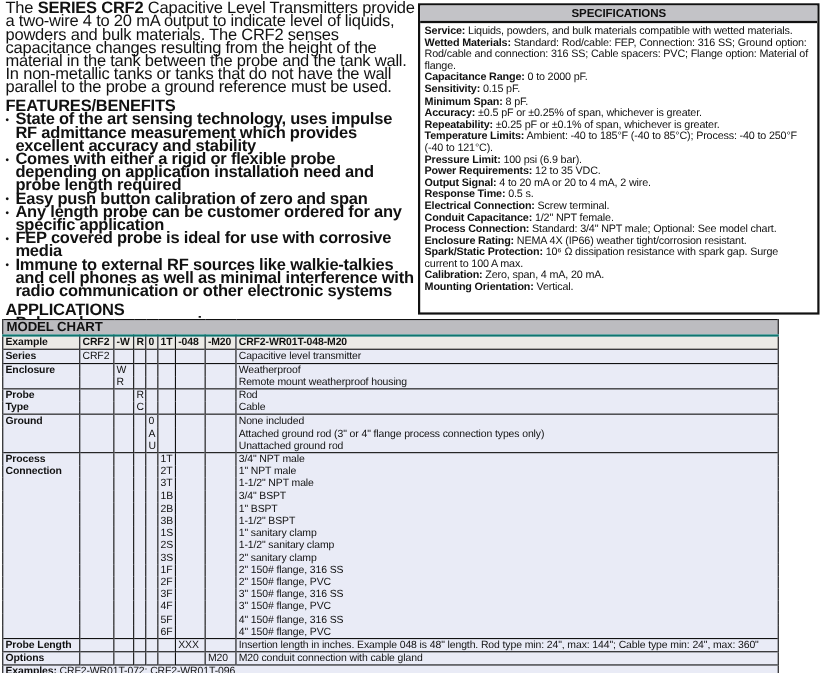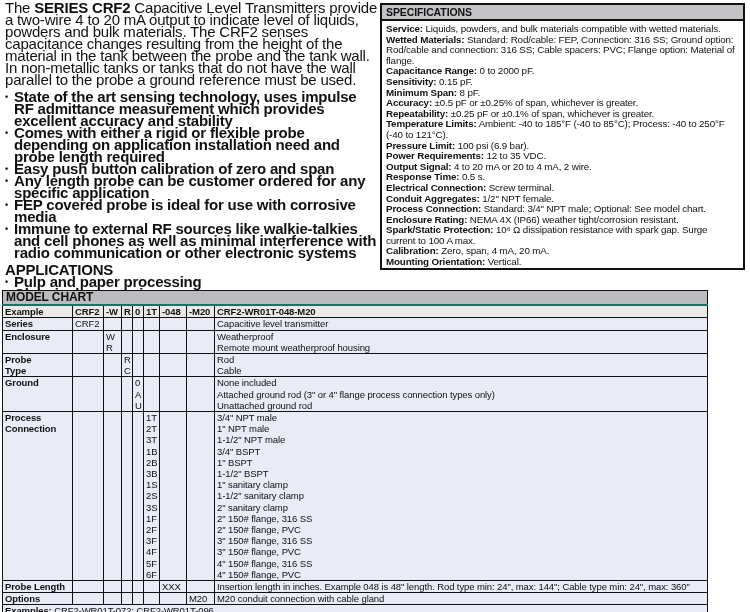--- a/index.html
+++ b/index.html
@@ -27,24 +27,24 @@
 
   
   .spec-panel {
     position: absolute; left: 380px; top: 3px; width: 365px;
     border: 2px solid #111; background: #fff;
   }
   .spec-header {
     background: var(--spec_header_bg, #c3c3c7);
     border-bottom: 2px solid #111;
     font-weight: bold; font-size: 10.5px; line-height: 12px;
-    padding: 1px 4px; letter-spacing: -0.1px;
+    padding: 1px 4px; letter-spacing: -0.1px; text-align: center;
   }
   .spec-body {
-    padding: 3px 4px 0 4px;
+    padding: 3px 4px 16px 4px;
     font-size: 9.8px; line-height: 10.6px; letter-spacing: -0.15px;
   }
 
   
   .model-chart {
     position: absolute; left: 2px; top: 290px;
   }
   table.mc {
     border-collapse: collapse; table-layout: fixed; width: 706px;
     border: 1.5px solid #111;
@@ -74,20 +74,21 @@
   table.mc tr.row-example td { font-weight: bold; background: var(--example_row_bg, #eceae6); }
   table.mc tr.row-example th { background: var(--example_row_bg, #eceae6); }
 </style>
 </head>
 <body>
 
 <div class="left-col">
   <p><span>The </span><b>SERIES CRF2</b><span> Capacitive Level Transmitters provide a two-wire 4 to 20 mA output to indicate level of liquids, powders and bulk materials. The CRF2 senses capacitance changes resulting from the height of the material in the tank between the probe and the tank wall. In non-metallic tanks or tanks that do not have the wall parallel to the probe a ground reference must be used.</span></p>
 
   <div class="section">
+    <div class="sec-heading">FEATURES/BENEFITS</div>
     <ul class="plain-list">
         <li>State of the art sensing technology, uses impulse RF admittance measurement which provides excellent accuracy and stability</li>
         <li>Comes with either a rigid or flexible probe depending on application installation need and probe length required</li>
         <li>Easy push button calibration of zero and span</li>
         <li>Any length probe can be customer ordered for any specific application</li>
         <li>FEP covered probe is ideal for use with corrosive media</li>
         <li>Immune to external RF sources like walkie-talkies and cell phones as well as minimal interference with radio communication or other electronic systems</li>
       </ul>
   </div>
 
@@ -113,21 +114,21 @@
       <div><b>Sensitivity:</b> 0.15 pF.</div>
       <div><b>Minimum Span:</b> 8 pF.</div>
       <div><b>Accuracy:</b> ±0.5 pF or ±0.25% of span, whichever is greater.</div>
       <div><b>Repeatability:</b> ±0.25 pF or ±0.1% of span, whichever is greater.</div>
       <div><b>Temperature Limits:</b> Ambient: -40 to 185°F (-40 to 85°C); Process: -40 to 250°F (-40 to 121°C).</div>
       <div><b>Pressure Limit:</b> 100 psi (6.9 bar).</div>
       <div><b>Power Requirements:</b> 12 to 35 VDC.</div>
       <div><b>Output Signal:</b> 4 to 20 mA or 20 to 4 mA, 2 wire.</div>
       <div><b>Response Time:</b> 0.5 s.</div>
       <div><b>Electrical Connection:</b> Screw terminal.</div>
-      <div><b>Conduit Aggregates:</b> 1/2" NPT female.</div>
+      <div><b>Conduit Capacitance:</b> 1/2" NPT female.</div>
       <div><b>Process Connection:</b> Standard: 3/4" NPT male; Optional: See model chart.</div>
       <div><b>Enclosure Rating:</b> NEMA 4X (IP66) weather tight/corrosion resistant.</div>
       <div><b>Spark/Static Protection:</b> 10⁶ Ω dissipation resistance with spark gap. Surge current to 100 A max.</div>
       <div><b>Calibration:</b> Zero, span, 4 mA, 20 mA.</div>
       <div><b>Mounting Orientation:</b> Vertical.</div>
     </div>
 </div>
 
 <div class="model-chart">
   <table class="mc">

